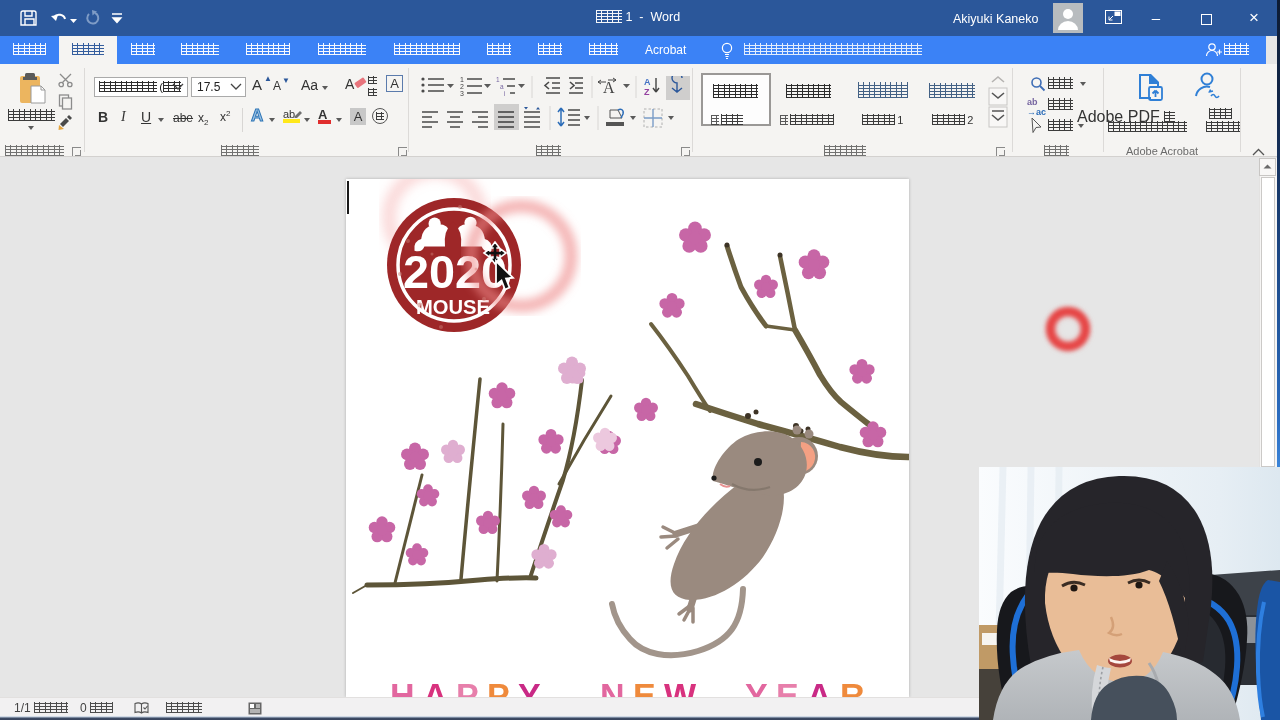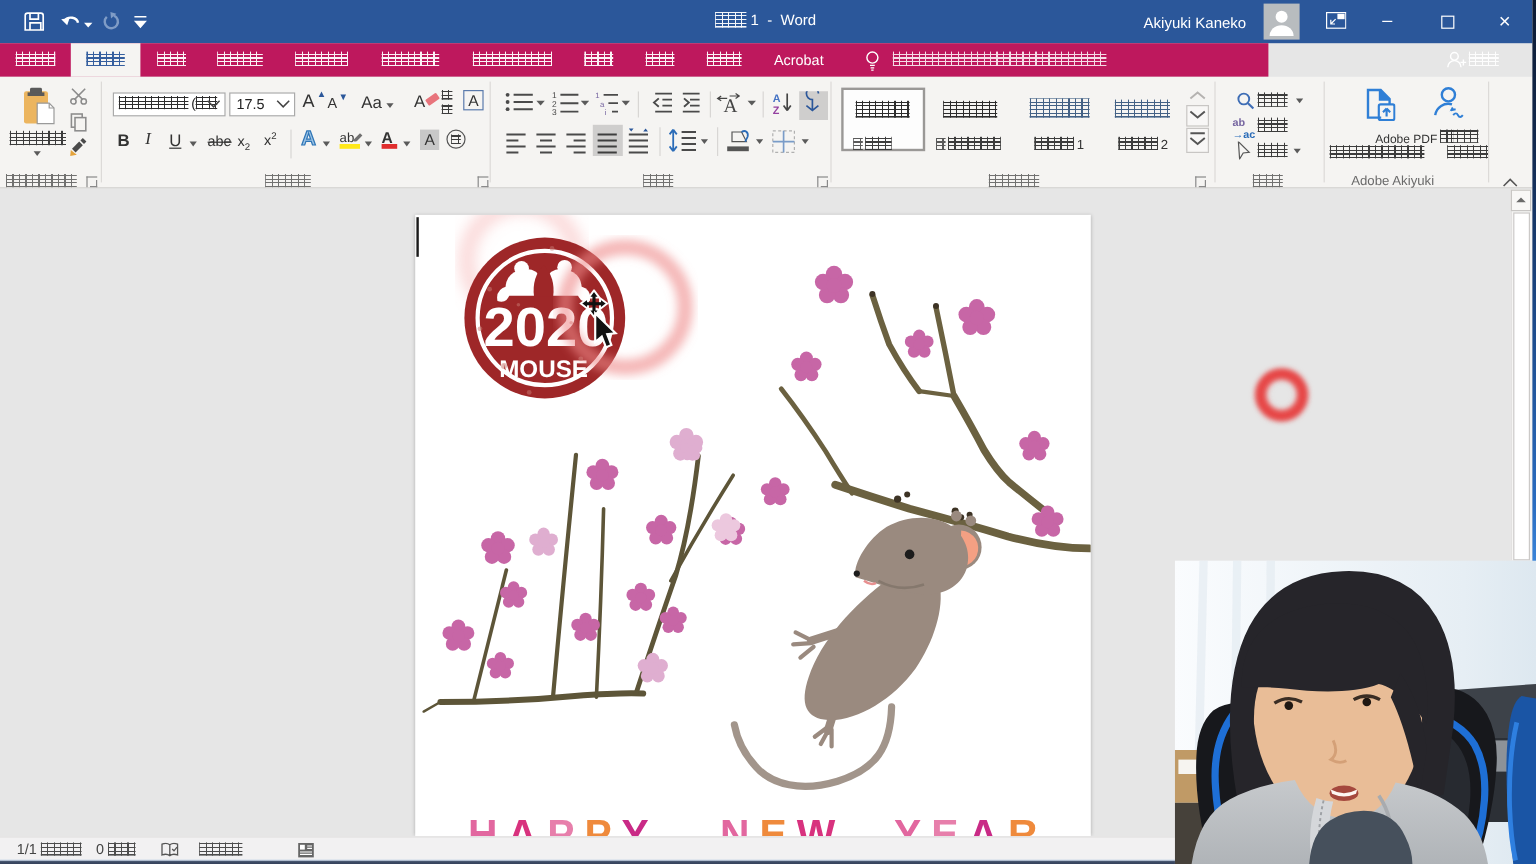--- a/index.html
+++ b/index.html
@@ -4,21 +4,21 @@
 *{margin:0;padding:0;box-sizing:border-box}
 html,body{width:1280px;height:720px;overflow:hidden;font-family:"Liberation Sans",sans-serif}
 #stage{position:absolute;inset:0;width:1280px;height:720px;background:#e6e6e6;overflow:hidden}
 .abs{position:absolute}
 .jp{display:inline-block;background:
  repeating-linear-gradient(0deg,currentColor 0 1px,transparent 1px 3.1px),
  repeating-linear-gradient(90deg,currentColor 0 1px,transparent 1px 5.4px);
  opacity:.95}
 
 #titlebar{left:0;top:0;width:1277px;height:36px;background:#2b579a;color:#fff}
-#tabrow{left:0;top:36px;width:1057px;height:28px;background:#be185d;color:#fff;font-size:12px}
+#tabrow{left:0;top:36px;width:1266px;height:28px;background:#3b82f6;color:#fff;font-size:12px}
 .tab{position:absolute;top:7px;white-space:nowrap}
 #hometab{position:absolute;left:59px;top:0;width:58px;height:28px;background:#f5f4f2}
 
 #ribbon{left:0;top:64px;width:1277px;height:93px;background:#f5f4f2;border-bottom:1px solid #d3d1cf;font-size:11px;color:#3b3b3b}
 .gdiv{position:absolute;top:4px;height:84px;width:1px;background:#dcdad8}
 .glabel{position:absolute;top:81px;font-size:11px;color:#6a6a6a;white-space:nowrap}
 .dlaunch{position:absolute;top:83px;width:9px;height:9px;border-left:1px solid #8a8a8a;border-top:1px solid #8a8a8a}
 .dlaunch:after{content:"";position:absolute;left:2px;top:2px;width:5px;height:5px;border-right:1.5px solid #8a8a8a;border-bottom:1.5px solid #8a8a8a}
 .dd{position:absolute;width:0;height:0;border-left:3.5px solid transparent;border-right:3.5px solid transparent;border-top:4px solid #5a5a5a}
 .vline{position:absolute;width:1px;background:#d8d6d4}
@@ -288,31 +288,31 @@
     <div class="dd" style="left:1078px;top:60px"></div>
     <div class="glabel" style="left:1044px"><i class="jp" style="width:25px;height:11px;color:#6a6a6a"></i></div>
     <div class="gdiv" style="left:1103px"></div>
     <div class="gdiv" style="left:1240px"></div>
 
     <svg class="abs" style="left:1137px;top:9px" width="26" height="28" viewBox="0 0 26 28">
       <path d="M2,1 h12 l8,8 v5 h-2 v-3 h-8 v-8 h-8 v21 h10 v2 h-12 z" fill="#2f7fd6"></path>
       <rect x="12" y="14" width="13" height="13" rx="1.5" fill="none" stroke="#2f7fd6" stroke-width="1.8"></rect>
       <path d="M18.5,24 v-6 M18.5,17.5 l-3,3 M18.5,17.5 l3,3" stroke="#2f7fd6" stroke-width="1.8" fill="none"></path>
     </svg>
-    <div class="abs" style="left:1146px;top:44px;font-size:10px;color:#333">Adobe PDF <i class="jp" style="width:11px;height:11px"></i></div>
+    <div class="abs" style="left:1077px;top:44px;font-size:16px;color:#333">Adobe PDF <i class="jp" style="width:11px;height:11px"></i></div>
     <div class="abs" style="left:1108px;top:57px;font-size:11.5px;color:#333"><i class="jp" style="width:79px;height:11px"></i></div>
     <svg class="abs" style="left:1194px;top:8px" width="28" height="30" viewBox="0 0 28 30">
       <circle cx="13" cy="7" r="5.5" fill="none" stroke="#2f7fd6" stroke-width="2"></circle>
       <path d="M2,24 a11,11 0 0 1 14,-9" fill="none" stroke="#2f7fd6" stroke-width="2"></path>
       <path d="M15,20 l4,-1 M17,24 c1.5,-2 3,-2 4,0 c1,2 2.5,2 4,0" stroke="#2f7fd6" stroke-width="1.6" fill="none"></path>
       <path d="M14,21 l2,-4 1.5,1.5 z" fill="#2f7fd6"></path>
     </svg>
     <div class="abs" style="left:1209px;top:44px;font-size:11.5px;color:#333"><i class="jp" style="width:23px;height:11px"></i></div>
     <div class="abs" style="left:1206px;top:57px;font-size:11.5px;color:#333"><i class="jp" style="width:34px;height:11px"></i></div>
-    <div class="glabel" style="left:1126px;color:#6a6a6a">Adobe Akiyuki</div>
+    <div class="glabel" style="left:1126px;color:#6a6a6a">Adobe Acrobat</div>
     <svg class="abs" style="left:1252px;top:84px" width="13" height="8" viewBox="0 0 13 8">
         <path d="M1,7 l5.5,-5.5 5.5,5.5" stroke="#555" fill="none" stroke-width="1.3"></path>
       </svg>
   </div>
 
   <div class="abs" id="docarea">
     <div id="page">
       <div id="caret"></div>
       <svg id="art" width="563" height="518" viewBox="0 0 563 518">
         <defs>

